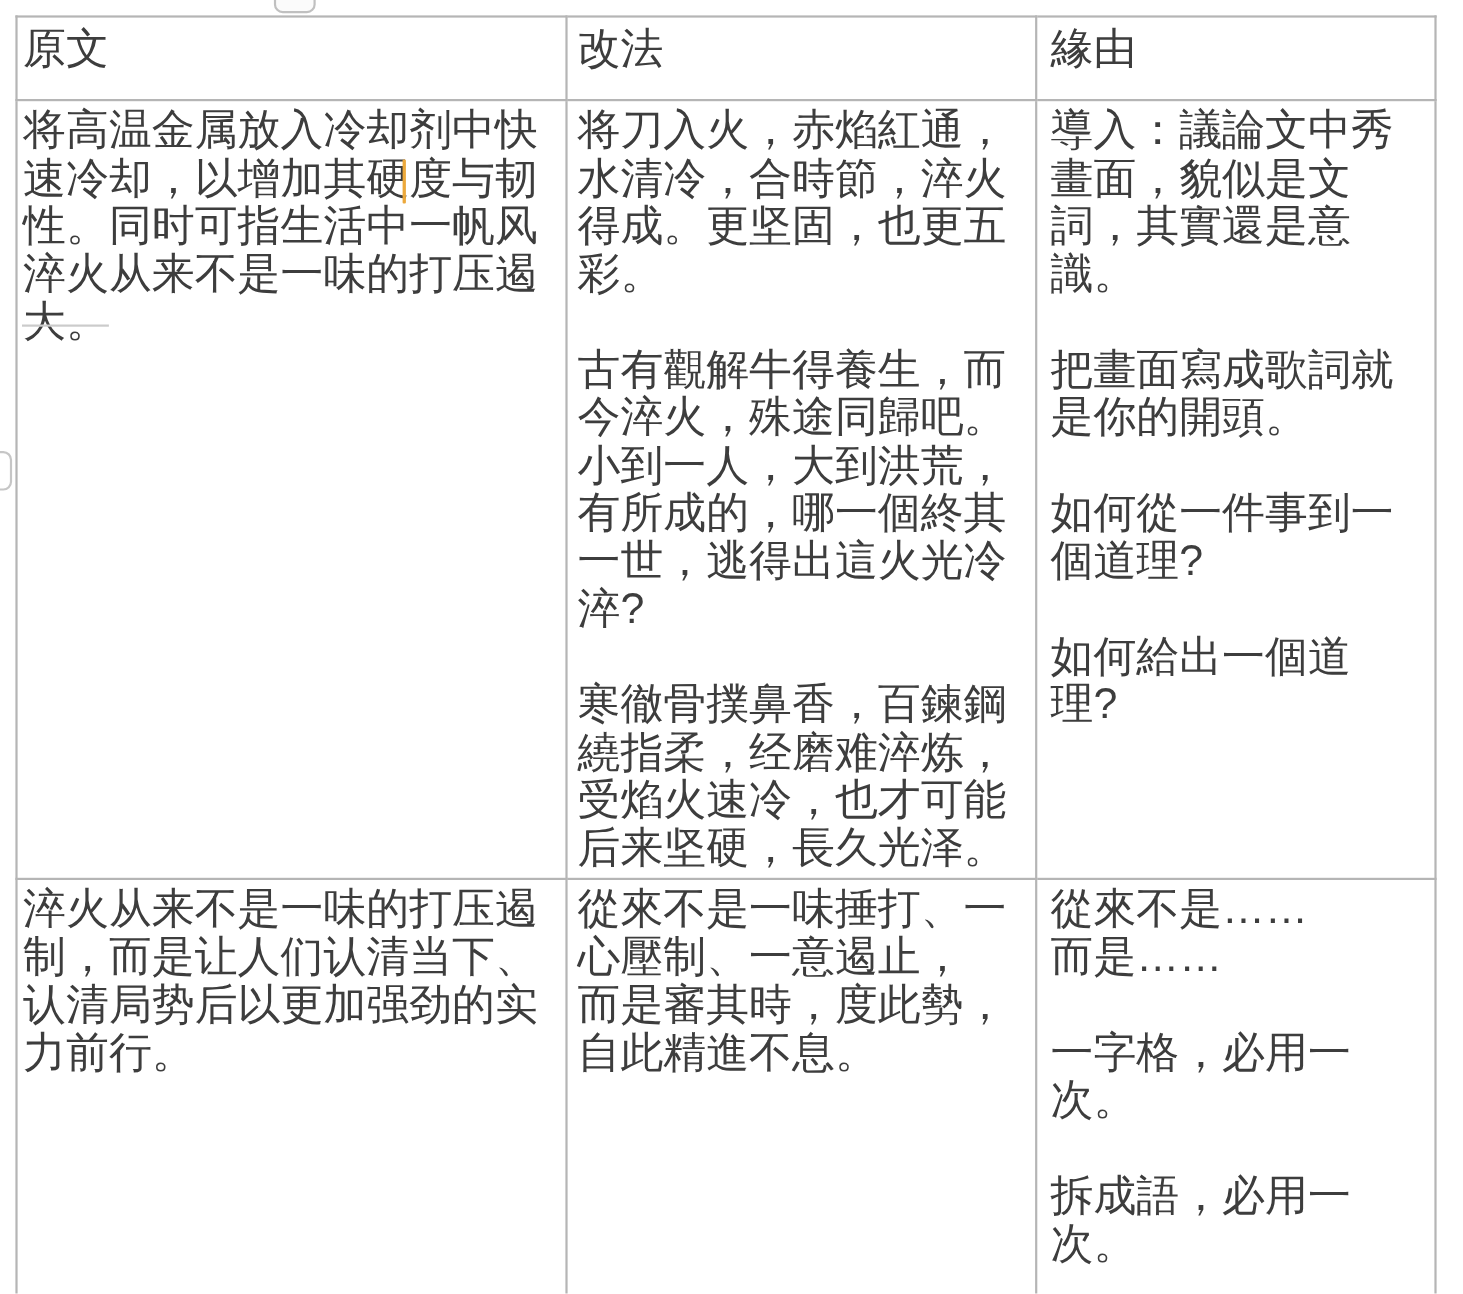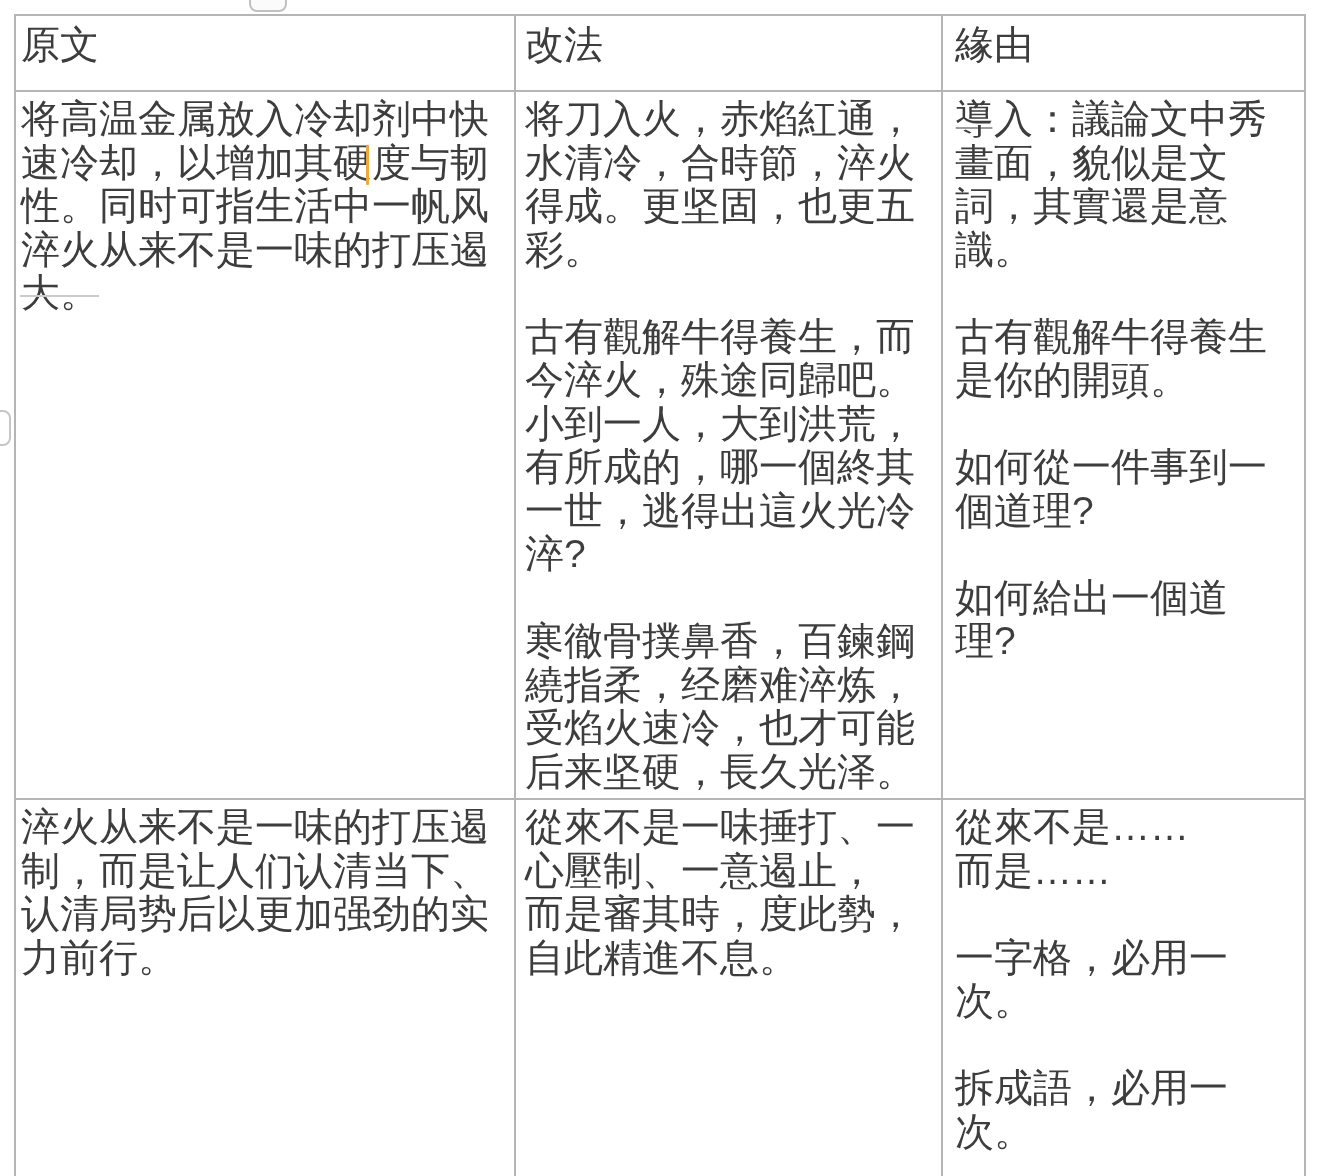--- a/index.html
+++ b/index.html
@@ -123,21 +123,21 @@
 
 寒徹骨撲鼻香，百鍊鋼
 繞指柔，经磨难淬炼，
 受焰火速冷，也才可能
 后来坚硬，長久光泽。</td>
       <td class="c3">導入：議論文中秀
 畫面，貌似是文
 詞，其實還是意
 識。
 
-古有觀解牛得養生
+把畫面寫成歌詞就
 是你的開頭。
 
 如何從一件事到一
 個道理?
 
 如何給出一個道
 理?</td>
     </tr>
     <tr class="body-row-2">
       <td class="c1">淬火从来不是一味的打压遏

